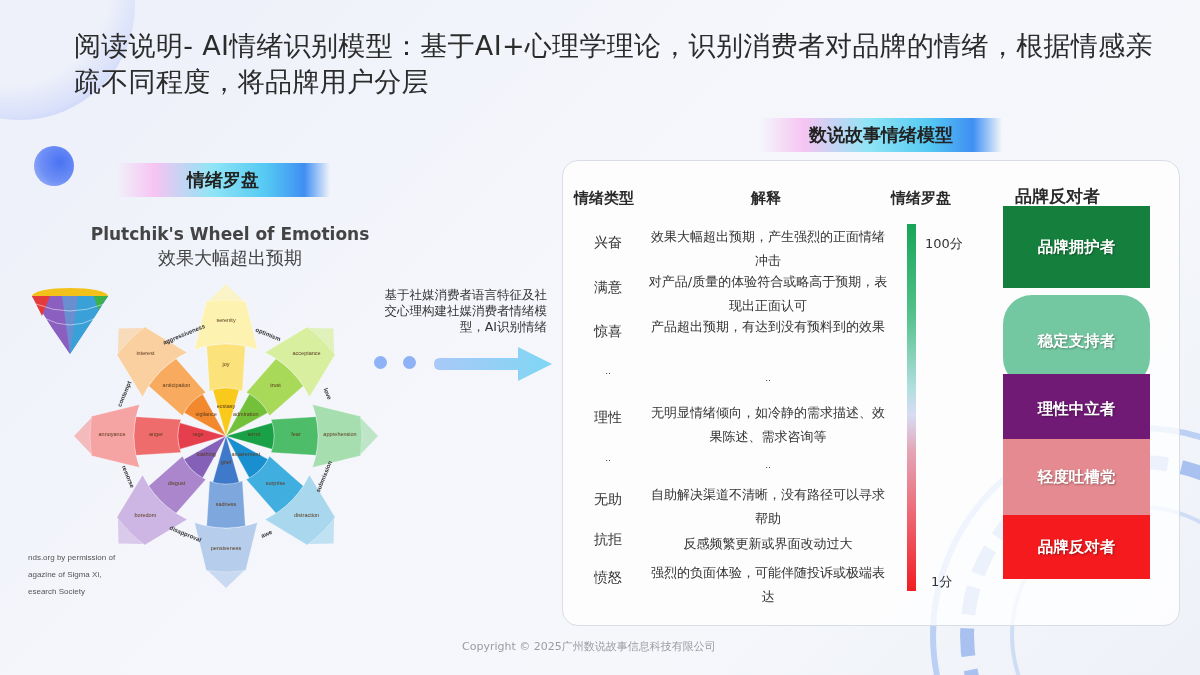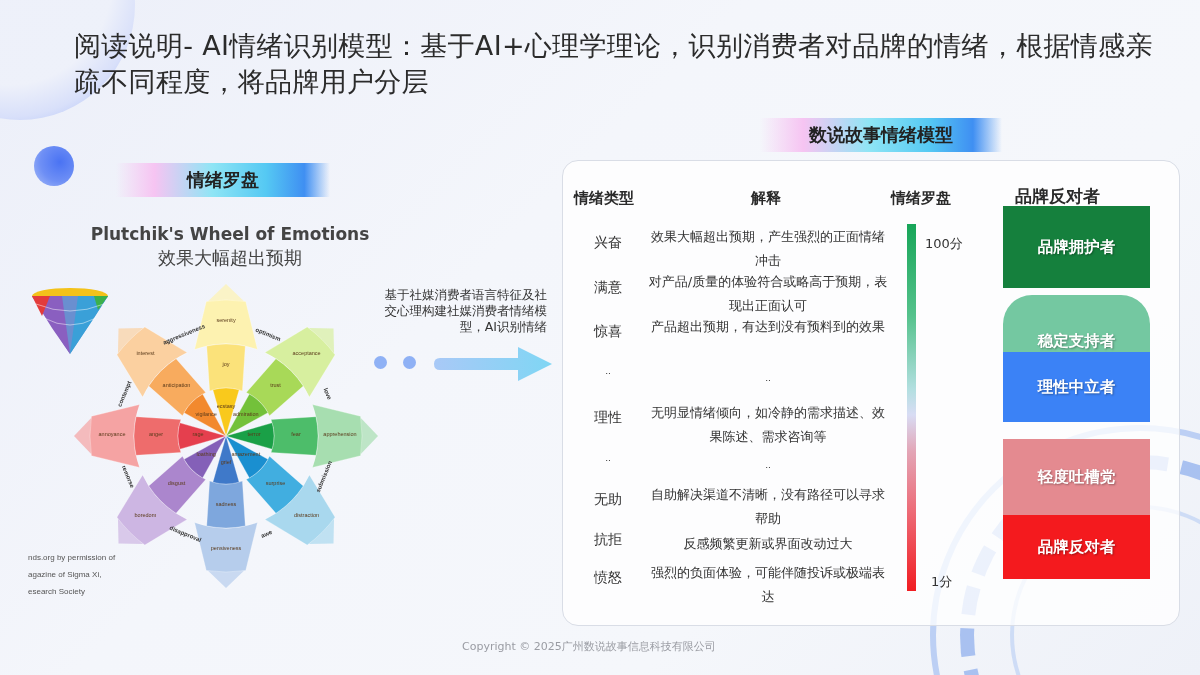--- a/index.html
+++ b/index.html
@@ -255,17 +255,17 @@
 
 <div class="row-type" style="top:569px">愤怒</div>
 <div class="row-desc" style="top:561px">强烈的负面体验，可能伴随投诉或极端表达</div>
 
 <div class="score-bar"></div>
 <div class="score-top">100分</div>
 <div class="score-bot">1分</div>
 
 <div class="cls" style="top:206px; height:82px; background:#15803d;">品牌拥护者</div>
 <div class="cls" style="top:295px; height:92px; background:#74c8a1;border-radius:29px;">稳定支持者</div>
-<div class="cls" style="top:352px; height:70px; background:#3b82f6;">理性中立者</div>
+<div class="cls" style="top:374px; height:70px; background:#701a75;">理性中立者</div>
 <div class="cls" style="top:439px; height:76px; background:#e48a90;">轻度吐槽党</div>
 <div class="cls" style="top:515px; height:64px; background:#f41a1e;">品牌反对者</div>
 
 <div class="footer">Copyright © 2025广州数说故事信息科技有限公司</div>
 
 </body></html>

